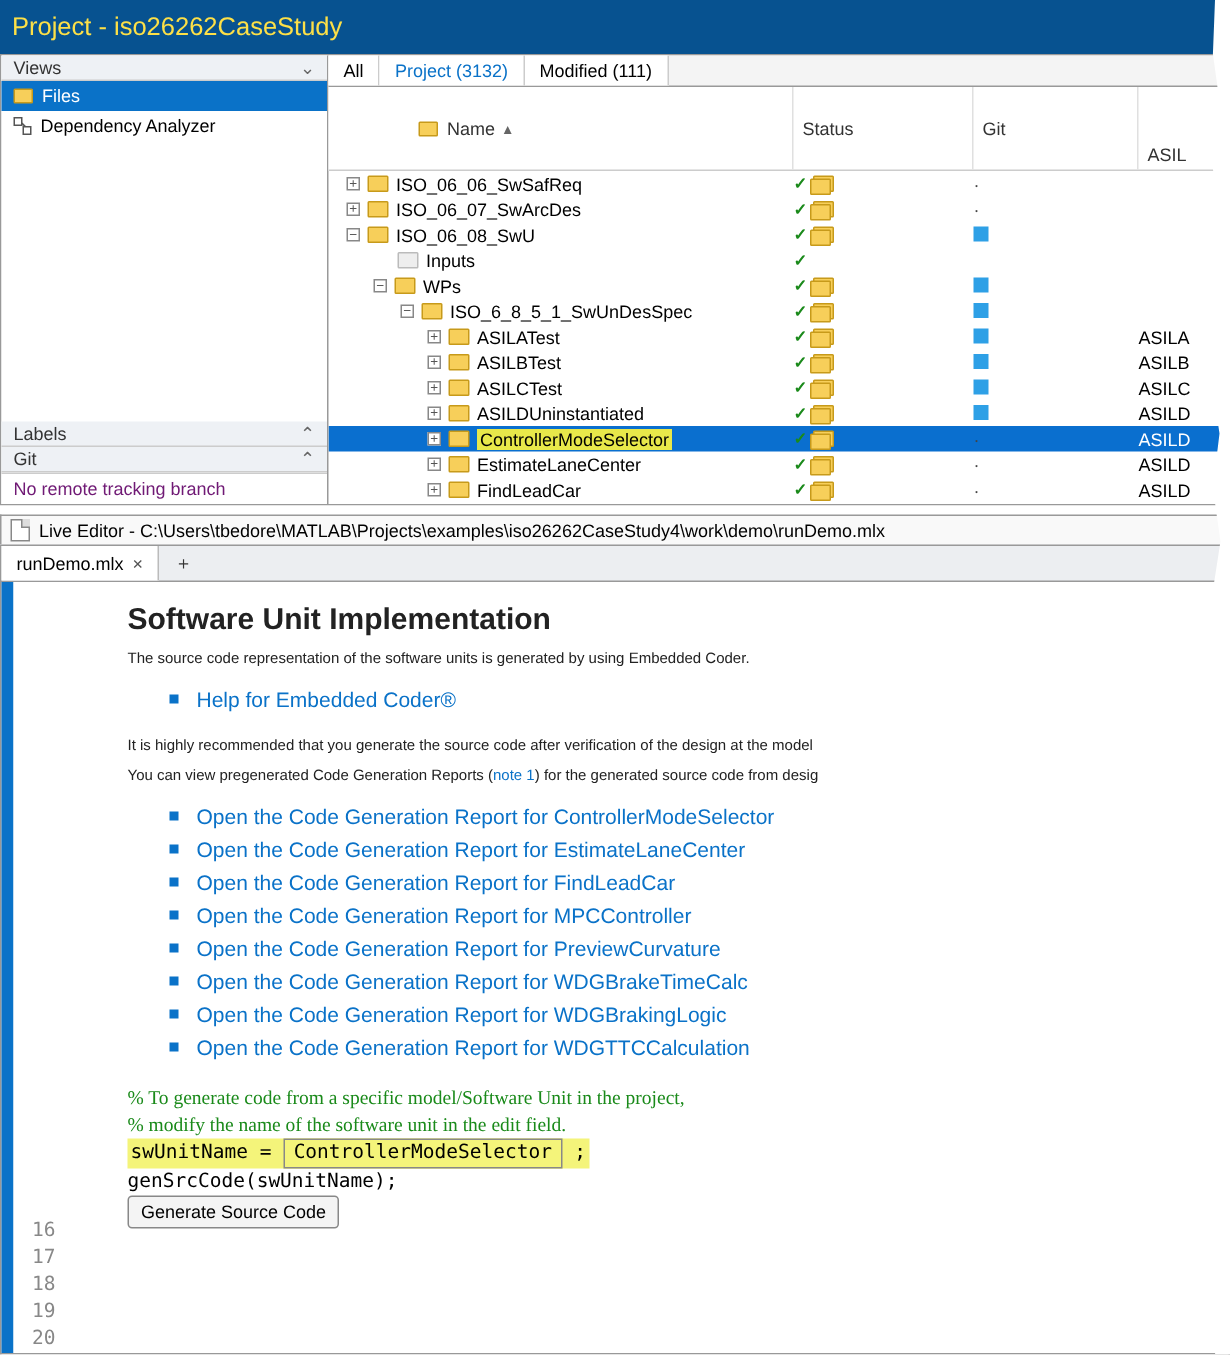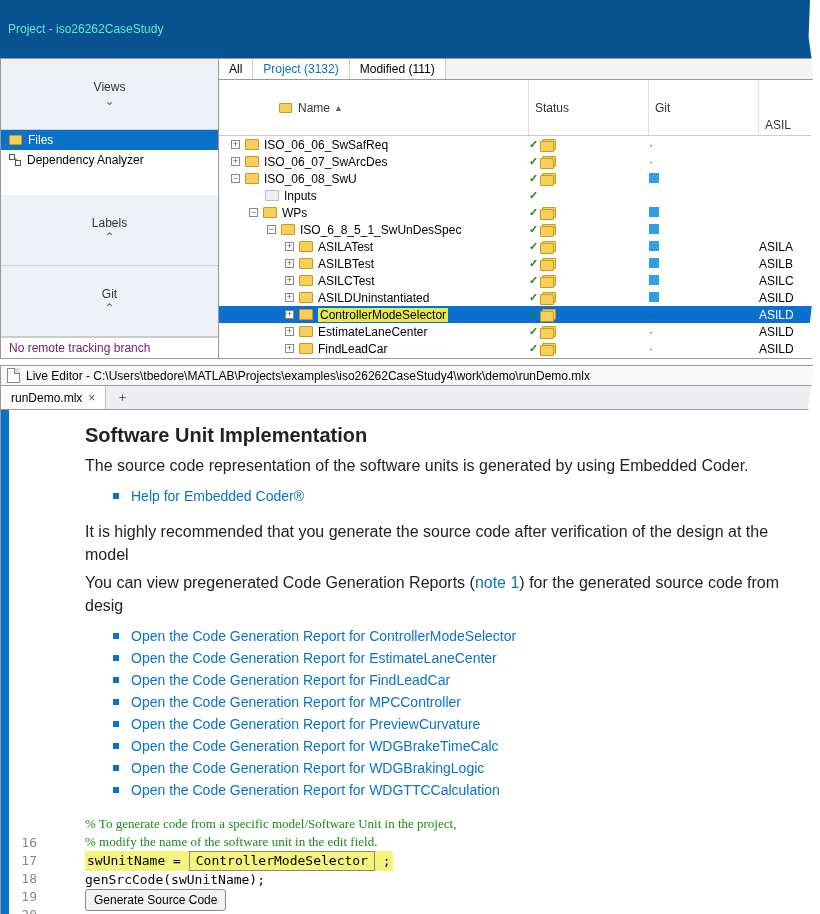--- a/index.html
+++ b/index.html
@@ -1,20 +1,20 @@
 <!DOCTYPE html>
 <html><head>
 <meta charset="utf-8">
 <style>
   * { box-sizing: border-box; margin: 0; padding: 0; }
   body { font-family: "Segoe UI", Tahoma, sans-serif; font-size: 12px; background: #fff; width: 820px; }
-  .titlebar { background: #075290; color: #5eead4; padding: 22px 8px; font-size: 12px; }
+  .titlebar { background: #075290; color: #fde047; padding: 8px 8px; font-size: 17px; }
   .top-area { display: flex; border: 1px solid #999; }
   .left-panel { width: 218px; border-right: 1px solid #999; display: flex; flex-direction: column; background: #fff; }
-  .panel-header { background: #eef1f5; padding: 21px 8px; font-size: 12px; color: #333; border-bottom: 1px solid #ccc; display:flex; align-items:center; justify-content:space-between;flex-direction:column; }
+  .panel-header { background: #eef1f5; padding: 1px 8px; font-size: 12px; color: #333; border-bottom: 1px solid #ccc; display:flex; align-items:center; justify-content:space-between; }
   .panel-header .chev { color:#666; }
   .files-sel { background: #0a72c8; color: #fff; padding: 3px 8px; display:flex; align-items:center; gap:6px; }
   .dep-row { padding: 3px 8px; display:flex; align-items:center; gap:6px; }
   .spacer { flex:1; }
   .no-remote { padding: 3px 8px; color:#701a75; background:#fff; border-top:1px solid #ccc; white-space: nowrap; overflow: hidden; position: relative;}
   .no-remote::after { content:''; position:absolute; right:0; top:0; bottom:0; width:40px; background:linear-gradient(to right, rgba(255,255,255,0), #fff 70%); }
   .right-panel { flex:1; display:flex; flex-direction:column; min-width:0; }
   .tab-row { display:flex; border-bottom:1px solid #999; background:#f4f4f4; }
   .tab { padding:3px 10px; border-right:1px solid #ccc; font-size:12px; background:#fff; }
   .tab.file-tab { color:#0a72c8; }
@@ -48,21 +48,21 @@
   .tabstrip { display:flex; border:1px solid #999; border-top:1px solid #999; background:#eceef1; }
   .file-tab2 { background:#fff; border-right:1px solid #bbb; padding:3px 10px; display:flex; align-items:center; gap:6px; font-size:12px; }
   .close-x { color:#555; cursor:pointer; }
   .plus-tab { padding:3px 10px; color:#333; cursor:pointer; }
   .editor-body { display:flex; border:1px solid #999; border-top:none; }
   .blue-rail { width:8px; background:#0a72c8; }
   .gutter { width:34px; background:#fff; text-align:right; color:#888; font-family:Consolas,monospace; font-size:13px; padding-top:424px; }
   .gutter div { padding:0 6px; line-height:18px; }
   .content { flex:1; padding:14px 6px 10px 42px; position:relative; }
   h2.sec { font-size:20px; font-weight:bold; margin-bottom:8px; color:#222; }
-  p.body { font-size:16px; color:#222; margin:6px 0; line-height:1.4; }
+  p.body { font-size:10px; color:#222; margin:6px 0; line-height:1.4; }
   ul.sq { list-style:none; margin:8px 0 14px 28px; }
   ul.sq li { position:relative; padding-left:18px; line-height:22px; font-size:14px; }
   ul.sq li::before { content:''; position:absolute; left:0; top:8px; width:6px; height:6px; background:#0a72c8; }
   a.link { color:#0a72c8; text-decoration:none; }
   .code-block { font-family:Consolas,monospace; font-size:13px; line-height:18px; margin-top:2px; }
   .code-line { white-space:pre; }
   .comment { color:#1a8a1a;font-family:Liberation Serif, serif; }
   .hl-line { background:#f4f47a; display:inline-block; padding:0 2px; }
   .edit-box { display:inline-block; border:1px solid #888; padding:0 6px; min-width:160px; background:#f4f47a; }
   .btn { display:inline-block; border:1px solid #888; border-radius:3px; padding:1px 8px; font-size:12px; background:#f4f4f4; cursor:pointer; font-family:"Segoe UI",sans-serif;text-align:center; }

